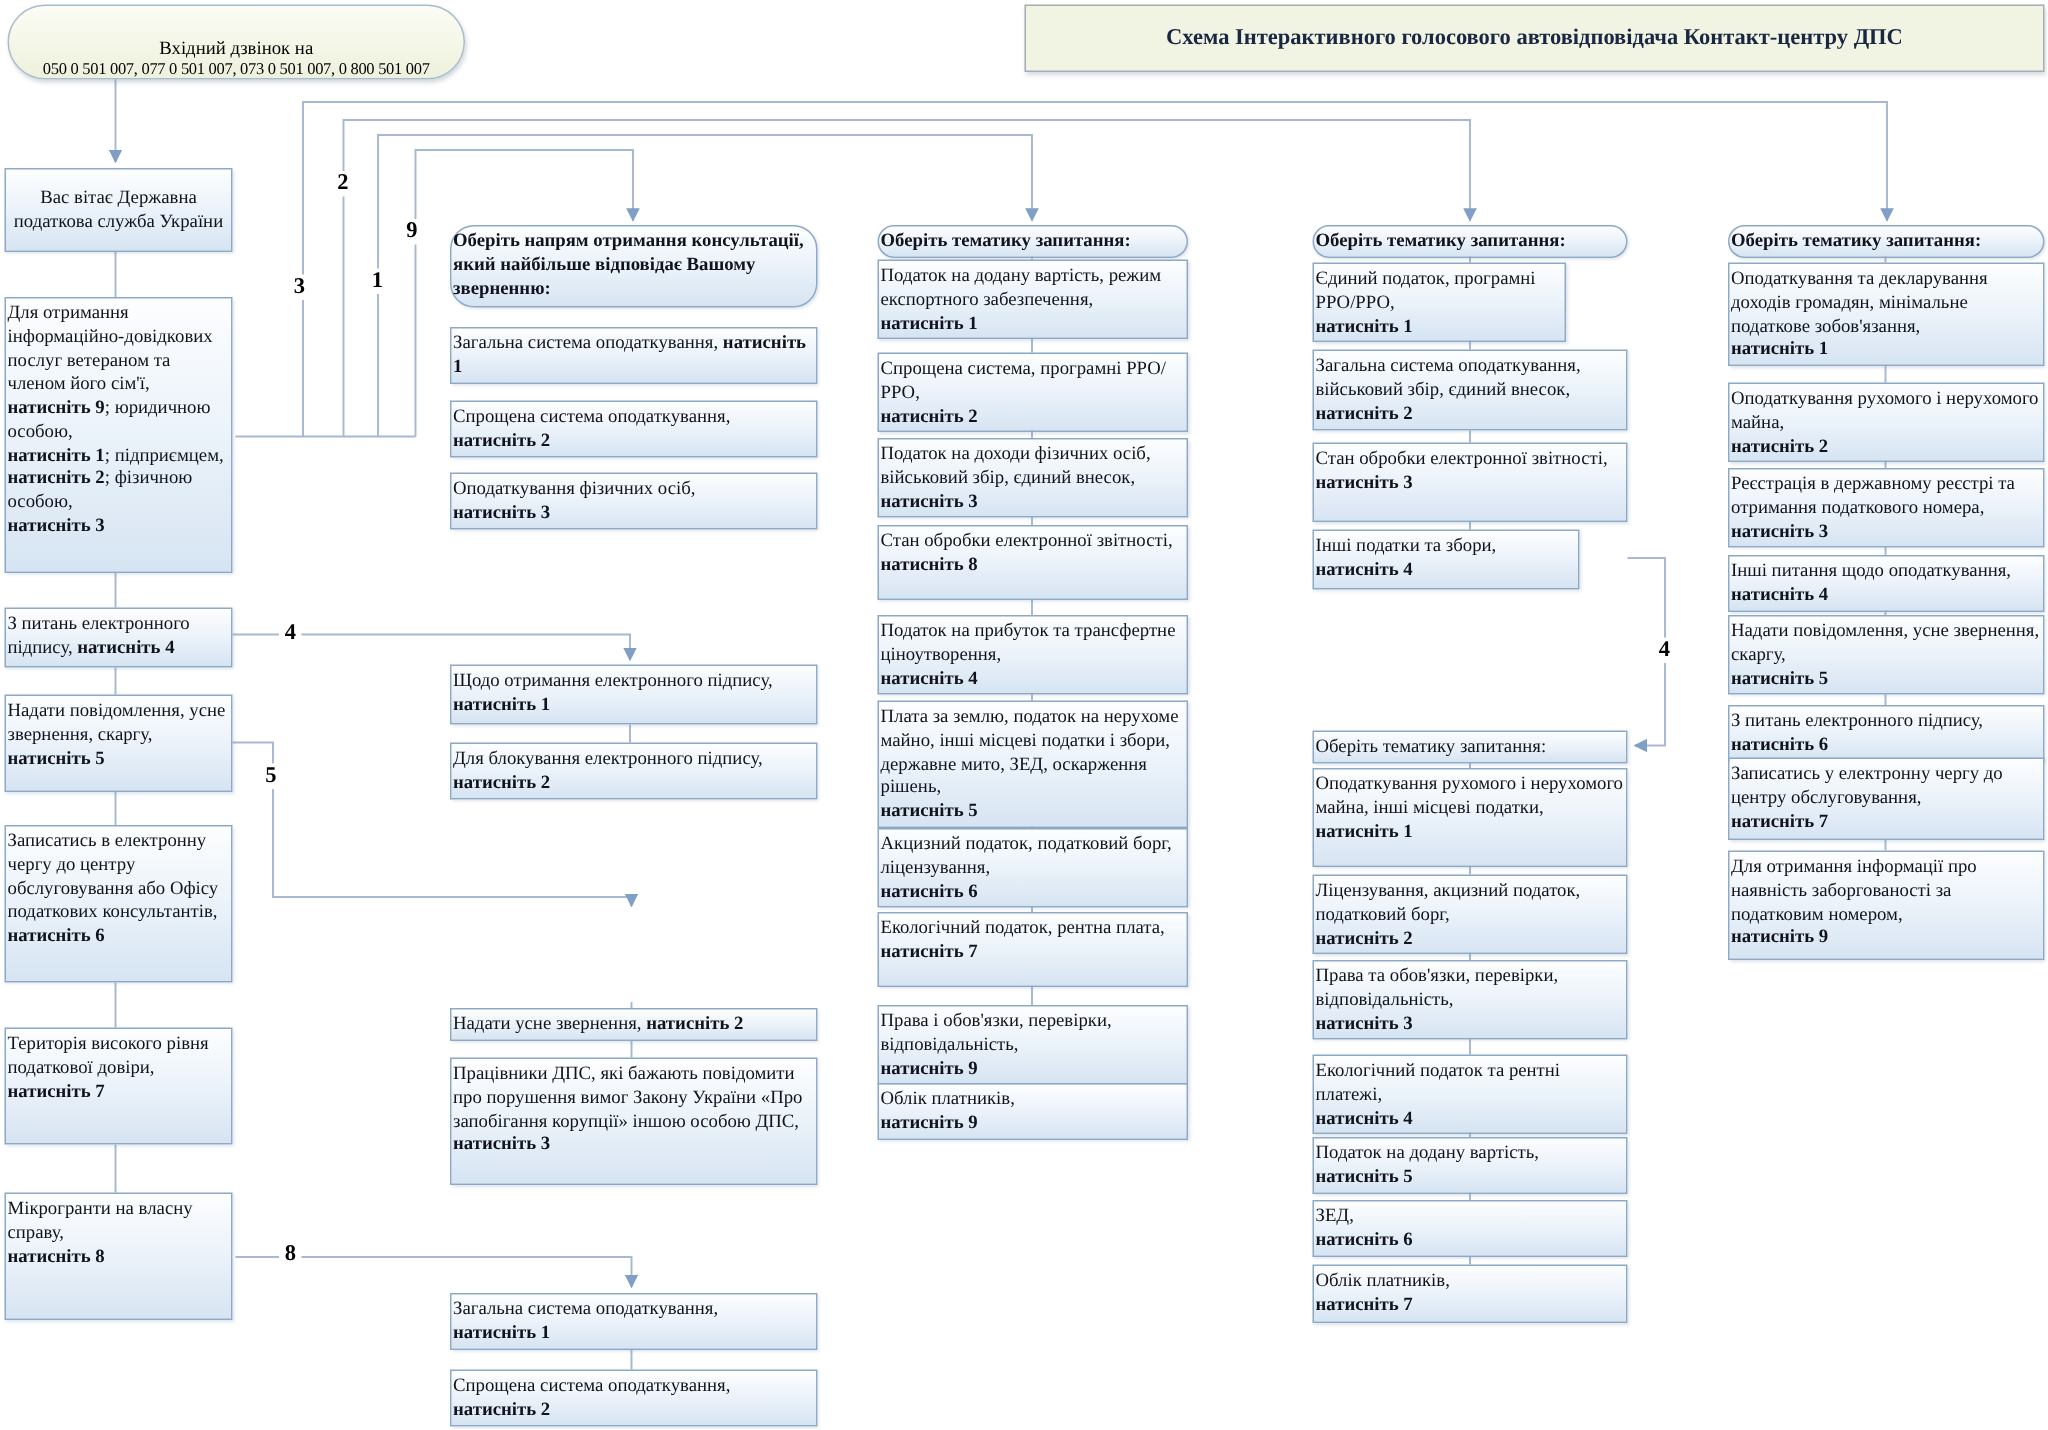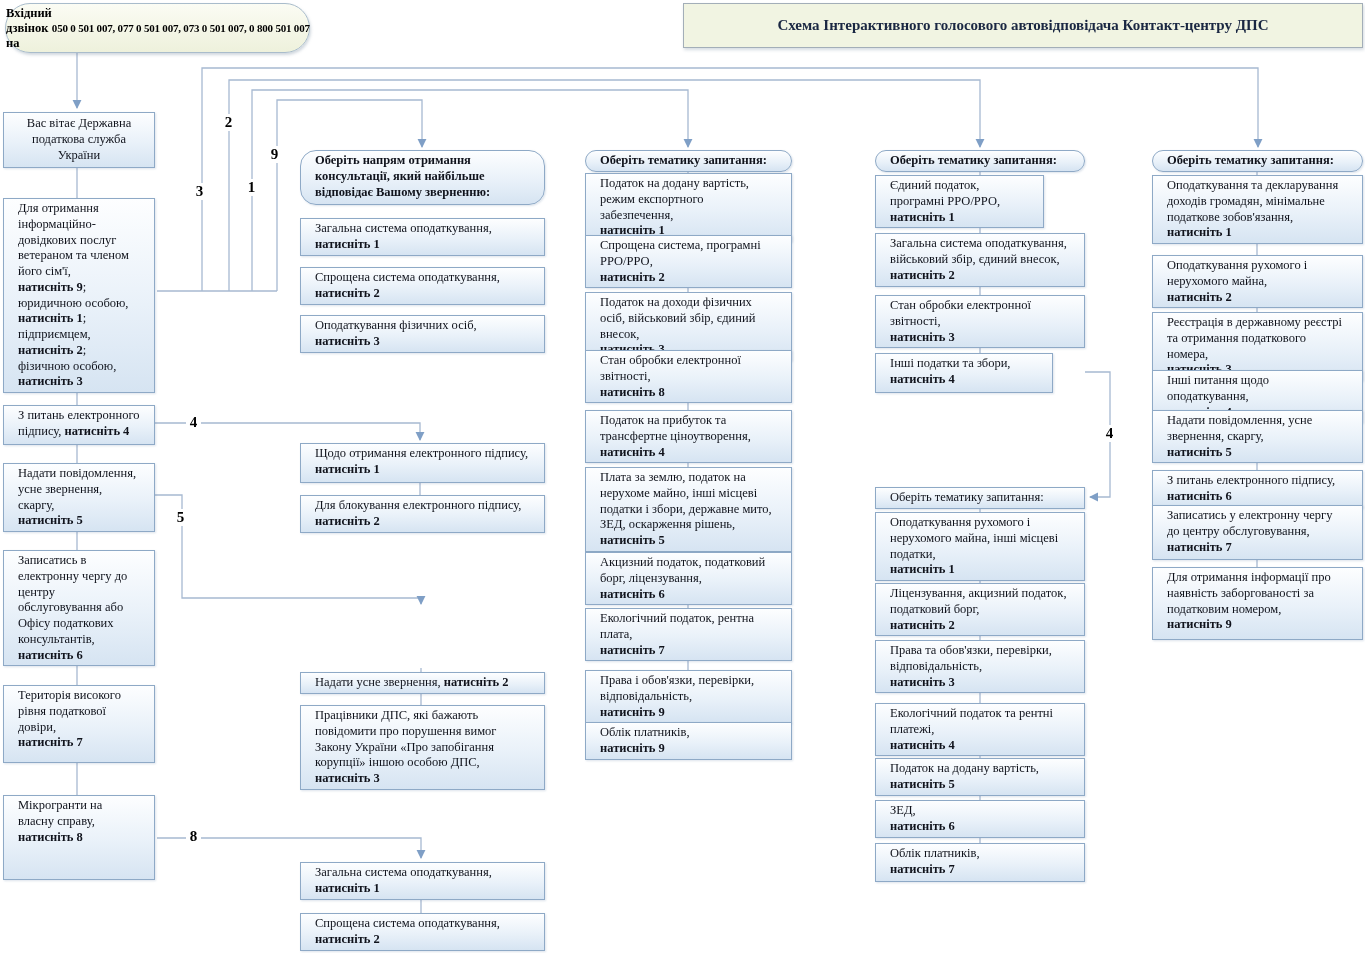--- a/index.html
+++ b/index.html
@@ -8,29 +8,29 @@
   html,body{margin:0;padding:0;background:#fff;}
   .canvas{position:relative;width:1365px;height:953px;background:#fff;overflow:hidden;
           font-family:"Liberation Serif","DejaVu Serif",serif;color:#10131c;}
   svg.wires{position:absolute;left:0;top:0;z-index:1;}
   svg.wires .w{stroke:var(--line);stroke-width:1.3;fill:none;}
   svg.wires marker path{fill:var(--arrow);}
   .box{position:absolute;z-index:2;box-sizing:border-box;
        border:1px solid var(--box-border);
        background:linear-gradient(180deg,#fdfeff 0%,#e9f1f9 55%,#d6e4f2 100%);
        box-shadow:1px 1px 2px rgba(100,130,170,.22);
-       font-size:12.5px;line-height:1.26;padding:2px 14px;text-align:left;}
+       font-size:12.5px;line-height:1.26;padding:2px 1px;text-align:left;}
   .box b{font-weight:bold;}
   .hdr{font-weight:bold;border-radius:16px;}
   .center{text-align:center;display:flex;align-items:center;justify-content:center;}
   .bubble{position:absolute;z-index:2;box-sizing:border-box;border:1.5px solid #a9bccb;
           border-radius:26px;background:linear-gradient(180deg,#fbfcf4 0%,#eef1dc 100%);
           box-shadow:1px 2px 3px rgba(120,140,160,.35);
-          display:flex;flex-direction:row;align-items:center;justify-content:flex-start;
-          font-weight:bold;color:#000;}
+          display:flex;flex-direction:column;align-items:center;justify-content:flex-end;
+          font-weight:normal;color:#000;}
   .bubble .l1{font-size:12.5px;}
   .bubble .l2{font-size:11px;white-space:nowrap;letter-spacing:-.2px;}
   .titlebox{position:absolute;z-index:2;box-sizing:border-box;border:1.5px solid #a3aeb8;
             background:var(--note-fill);box-shadow:1px 2px 3px rgba(120,140,160,.3);
             display:flex;align-items:center;justify-content:center;
             font-weight:bold;font-size:15px;color:#1a2742;text-align:center;}
   .num{position:absolute;z-index:3;width:15px;text-align:center;background:#fff;
        font-weight:bold;font-size:15px;color:#000;line-height:1.1;}
 </style>
 </head>

